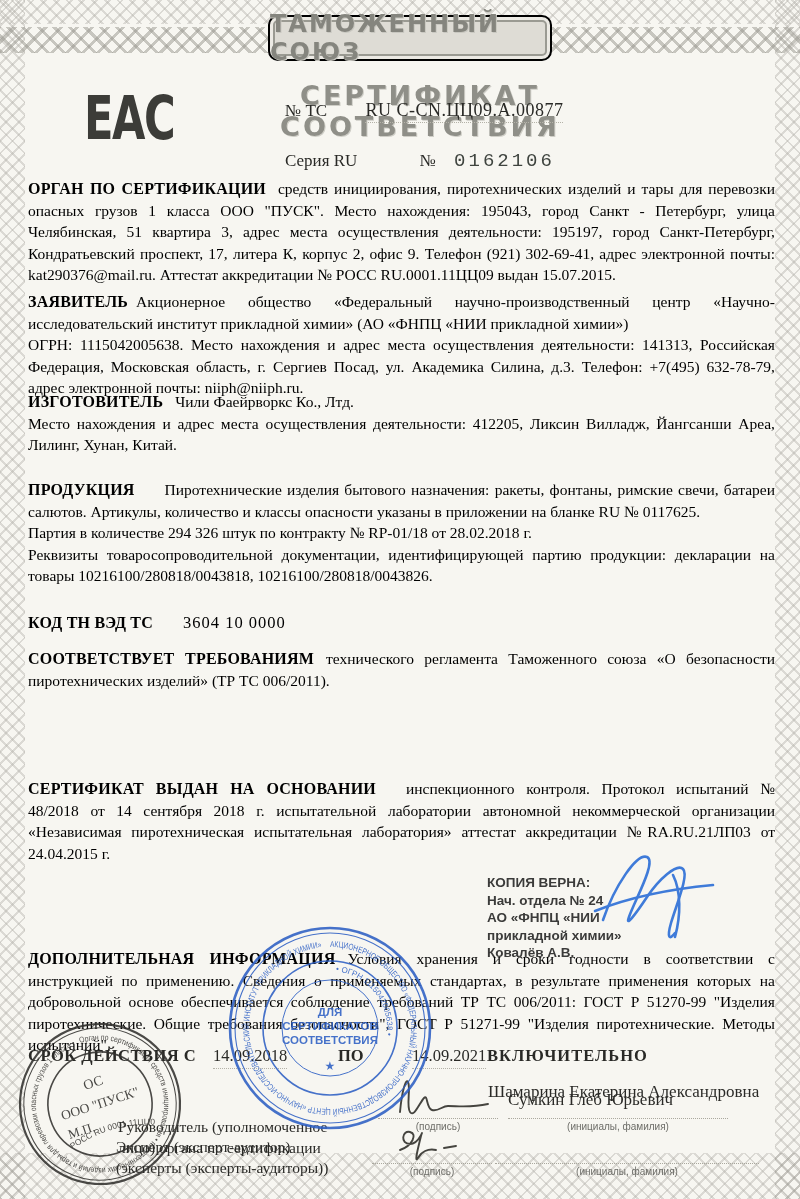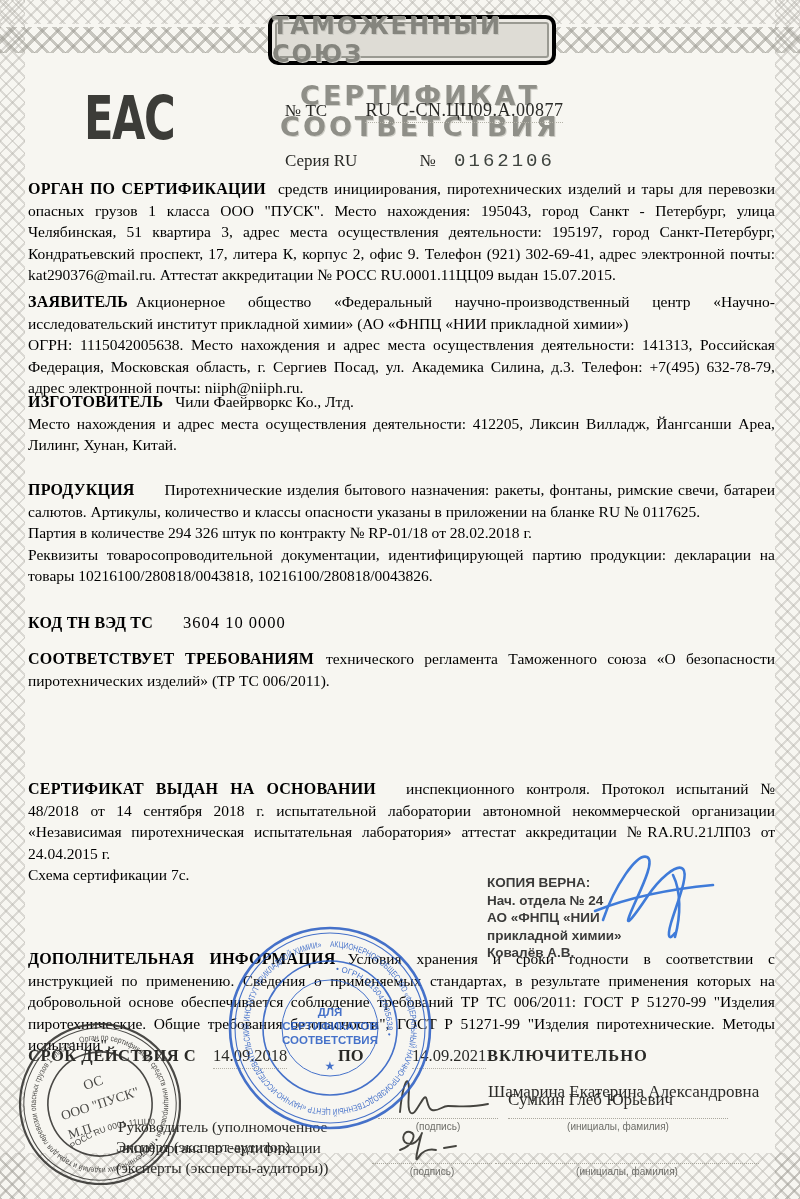--- a/index.html
+++ b/index.html
@@ -15,21 +15,21 @@
   .gband.top{left:0;top:4;width:800px;height:24px;}
   .gband.chain{left:0;top:27px;width:800px;height:26px;
     background:
       repeating-linear-gradient(45deg, rgba(120,118,110,.5) 0 3px, transparent 3px 11px),
       repeating-linear-gradient(-45deg, rgba(120,118,110,.5) 0 3px, transparent 3px 11px);}
   .gband.left{left:0;top:0;width:25px;height:1199px;}
   .gband.right{left:775px;top:0;width:25px;height:1199px;}
   .gband.bottom{left:0;top:1153px;width:800px;height:46px;}
   
   .tsouz-box{position:absolute;left:268px;top:15px;width:280px;height:42px;
-    border:4px solid #000000;border-radius:10px;
+    border:2px solid #000000;border-radius:10px;
     box-shadow:inset 0 0 0 3px #eceae4, inset 0 0 0 5px #9a9a92;
     background:#dedcd5;display:flex;align-items:center;justify-content:center;}
   .tsouz-text{font-family:"DejaVu Sans",sans-serif;font-weight:800;font-size:24px;
     letter-spacing:2px;color:#85857e;text-shadow:1px 1px 0 #c9c8c1;}
   .eac{position:absolute;left:84px;top:88px;font-family:"DejaVu Sans",sans-serif;
     font-weight:800;font-size:60px;line-height:60px;color:#3c3c38;
     transform:scaleX(.72);transform-origin:left top;letter-spacing:-2px;}
   .cert-title{position:absolute;left:170px;top:80px;width:500px;text-align:center;
     font-family:"DejaVu Sans",sans-serif;font-weight:800;font-size:27px;letter-spacing:3px;
     color:#8f8f88;text-shadow:1px 1px 0 #cfcec7;}
@@ -125,21 +125,20 @@
   <div class="sec" style="top:612px">
     <span class="lbl wide">КОД ТН ВЭД ТС</span><span style="font-size:16.5px;letter-spacing:1px">3604 10 0000</span>
   </div>
 
   <div class="sec" style="top:648px">
     <span class="lbl">СООТВЕТСТВУЕТ ТРЕБОВАНИЯМ</span><span>технического регламента Таможенного союза «О безопасности пиротехнических изделий» (ТР ТС 006/2011).</span>
   </div>
 
   <div class="sec" style="top:778px">
     <div class="p"><span class="lbl wide">СЕРТИФИКАТ ВЫДАН НА ОСНОВАНИИ</span><span>инспекционного контроля. Протокол испытаний № 48/2018 от 14 сентября 2018 г. испытательной лаборатории автономной некоммерческой организации «Независимая пиротехническая испытательная лаборатория» аттестат аккредитации №RA.RU.21ЛП03 от 24.04.2015 г.</span></div>
-    <div class="p">Схема сертификации 7с.</div>
   </div>
 
   <div class="copy-block">
     <div>КОПИЯ ВЕРНА:</div>
     <div>Нач. отдела № 24</div>
     <div>АО «ФНПЦ «НИИ</div>
     <div>прикладной химии»</div>
     <div>Ковалёв А.В.</div>
   </div>
 

